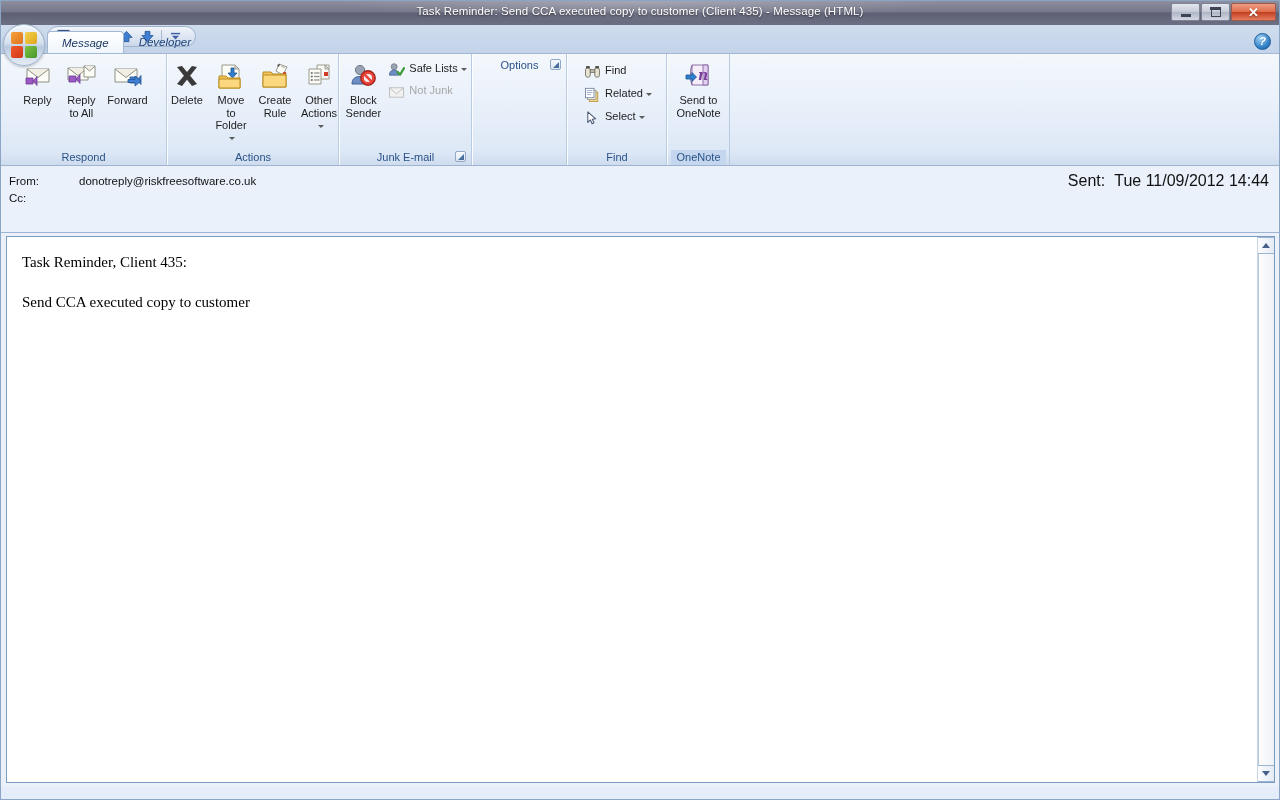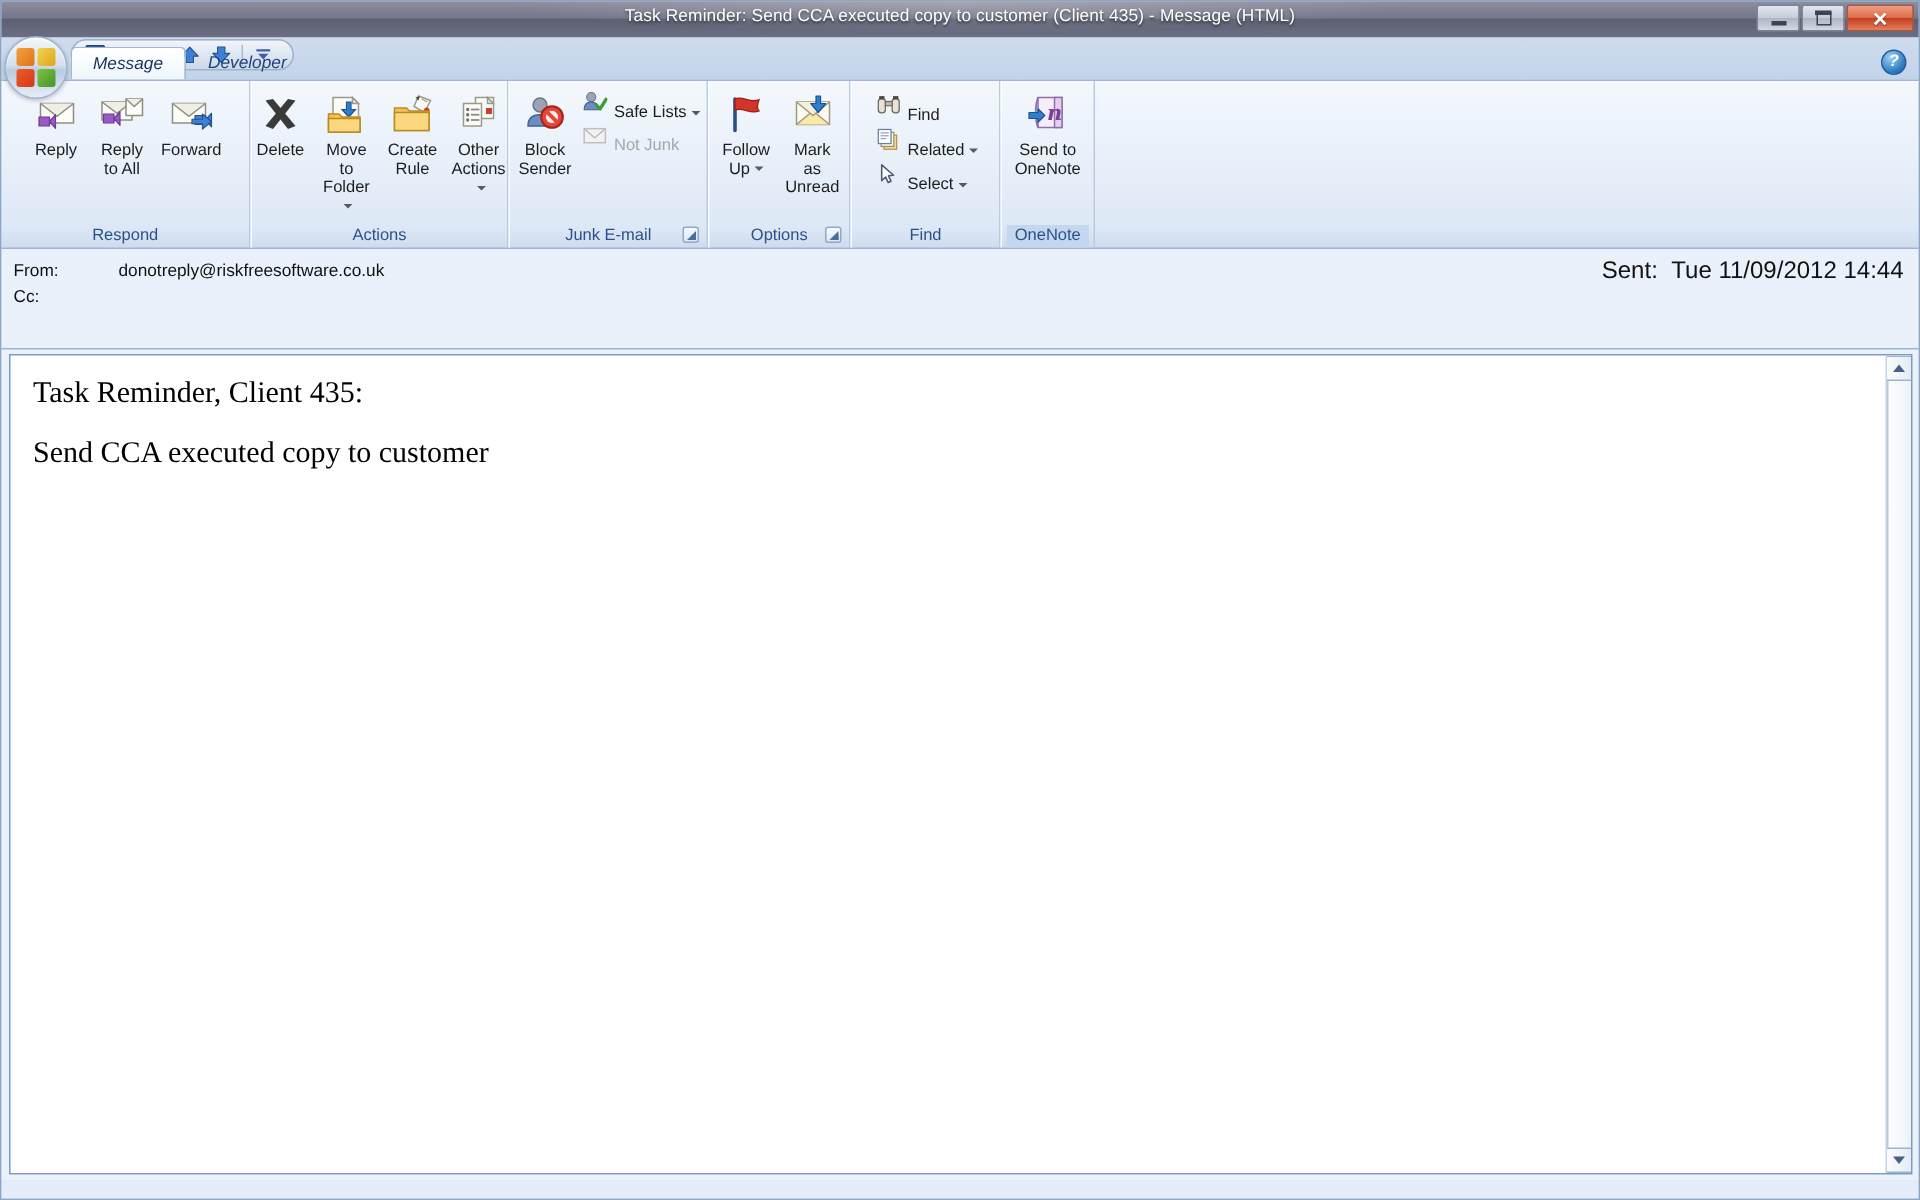--- a/index.html
+++ b/index.html
@@ -164,21 +164,21 @@
   .rbtn .ricon { height:32px; display:flex; align-items:center; justify-content:center; }
   .rbtn .rlabel {
     font-size:11px; color:#1d1d1d; text-align:center; line-height:12.5px;
     margin-top:1px; white-space:pre-line;
   }
   .caret { display:inline-block; width:0;height:0;
     border-left:3.2px solid transparent;border-right:3.2px solid transparent;
     border-top:3.6px solid #5a5a5a; margin-left:3px; vertical-align:middle;}
 
   
-  .sbtn { display:flex; align-items:flex-end; gap:4px; padding:1px 3px; border-radius:3px; height:21px; }
+  .sbtn { display:flex; align-items:flex-start; gap:4px; padding:1px 3px; border-radius:3px; height:21px; }
   .sbtn .slabel { font-size:11px; color:#1d1d1d; white-space:nowrap; }
   .sbtn.disabled .slabel { color:#a7a7a7; }
   .stack { display:flex; flex-direction:column; justify-content:flex-start; padding-top:2px; gap:1px;}
 
   
   #hdr {
     flex: 0 0 67px;
     background:#eaf1fb;
     border-bottom:1px solid #9fb4d0;
     position: relative;
@@ -200,21 +200,21 @@
     padding: 3px 4px 4px 5px;
     display:flex;
   }
   #bodypane {
     flex:1; background:#fff; border:1px solid #7a9cc0;
     display:flex; position:relative; overflow:hidden;
   }
   #bodytext {
     flex:1; padding: 14px 0 0 15px;
     font-family:"Liberation Serif", serif;
-    font-size:20px; color:#000; line-height:22px;
+    font-size:15px; color:#000; line-height:22px;
   }
   #bodytext p { margin:0 0 18px 0; }
 
   
   #vscroll {
     width:17px; background:#f0f3f8; border-left:1px solid #c7d4e4;
     display:flex; flex-direction:column; align-items:stretch;
   }
   .sb-arrow {
     height:17px; flex:0 0 17px;
@@ -454,44 +454,20 @@
           </div>
         </div>
       </div>
       <div class="rgroup-label">
         <span>Junk E-mail</span>
         <span class="dlg-launcher"></span>
       </div>
     </div>
 
     <div class="rgroup" style="width:95px">
-      <div class="rgroup-body">
-        <div class="rbtn">
-          <span class="ricon">
-            <svg width="30" height="30" viewBox="0 0 30 30">
-              <path d="M8 4 L8 25" stroke="#2c4f82" stroke-width="2.4" stroke-linecap="round"></path>
-              <path d="M8 4 C13 1.5 18 7 24 4.5 C24 4.5 22 10 24 12 C18 14.5 13 9 8 11.5 Z" fill="#d5342a" stroke="#992018" stroke-width=".9"></path>
-            </svg>
-          </span>
-          <span class="rlabel"><span>Follow
-Up</span><span class="caret"></span></span>
-        </div>
-        <div class="rbtn">
-          <span class="ricon">
-            <svg width="32" height="30" viewBox="0 0 32 30">
-              <path d="M5 6 L27 6 L27 21 L5 21 Z" fill="#fdfaef" stroke="#a09a84"></path>
-              <path d="M5 21 L16 12 L27 21" fill="#fbe9a8" stroke="#a09a84"></path>
-              <path d="M5 6 L16 15 L27 6" fill="#f6f0dc" stroke="#a09a84"></path>
-              <path d="M21 2 L21 7 L24.5 7 L19.5 13 L14.5 7 L18 7 L18 2 Z" fill="#2f7fd0" stroke="#1c5490" stroke-width=".8" stroke-linejoin="round"></path>
-            </svg>
-          </span>
-          <span class="rlabel">Mark as
-Unread</span>
-        </div>
-      </div>
       <div class="rgroup-label">
         <span>Options</span>
         <span class="dlg-launcher"></span>
       </div>
     </div>
 
     <div class="rgroup" style="width:100px">
       <div class="rgroup-body" style="padding-top:3px">
         <div class="stack" style="gap:2px; padding-left:2px;">
           <div class="sbtn">

